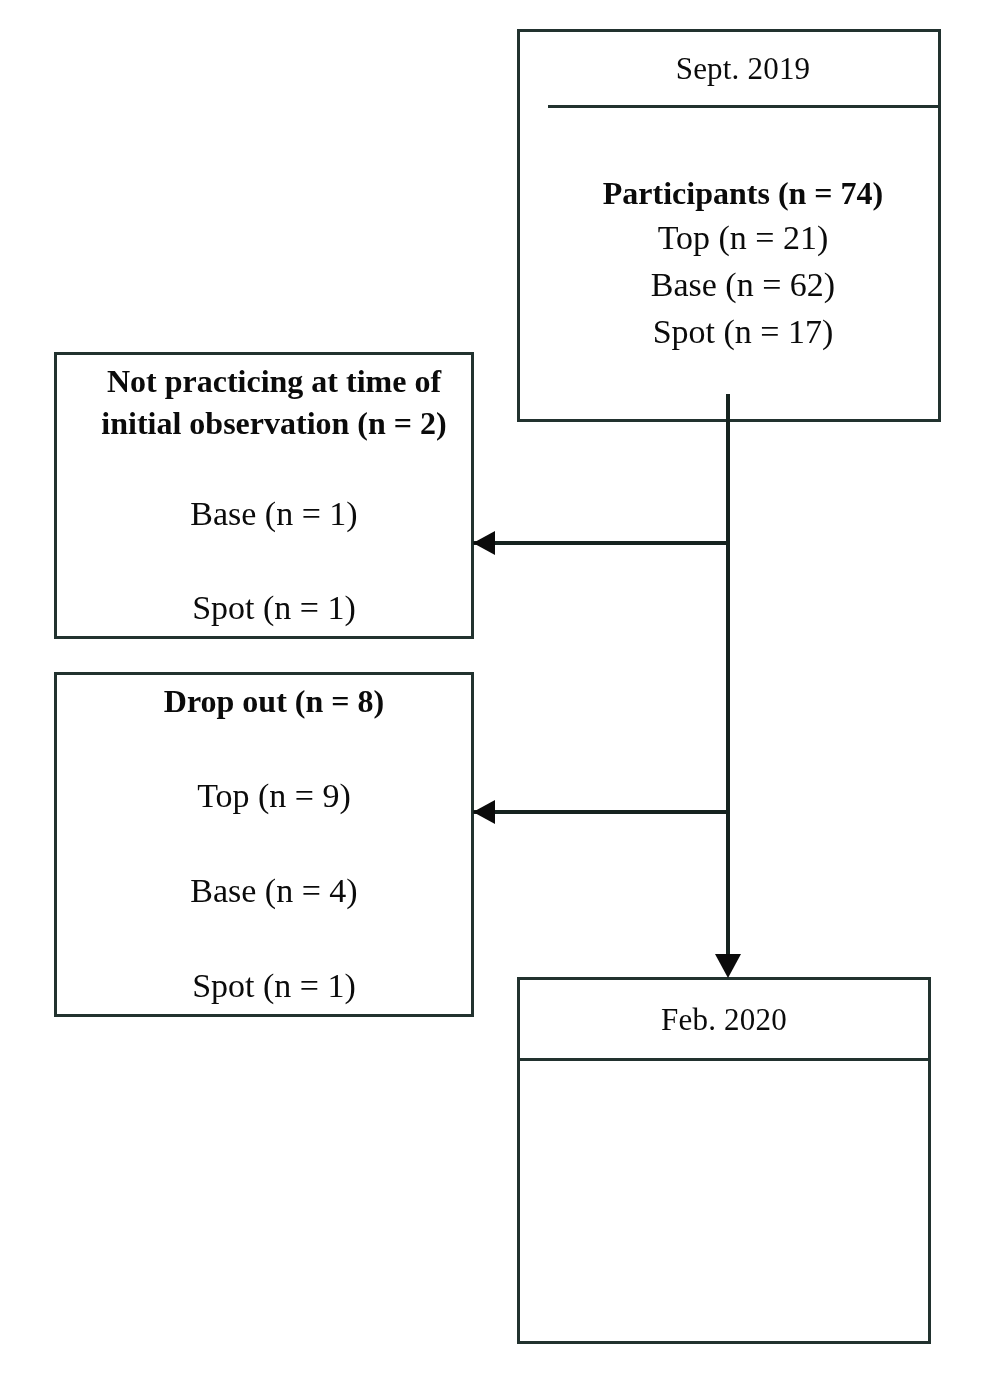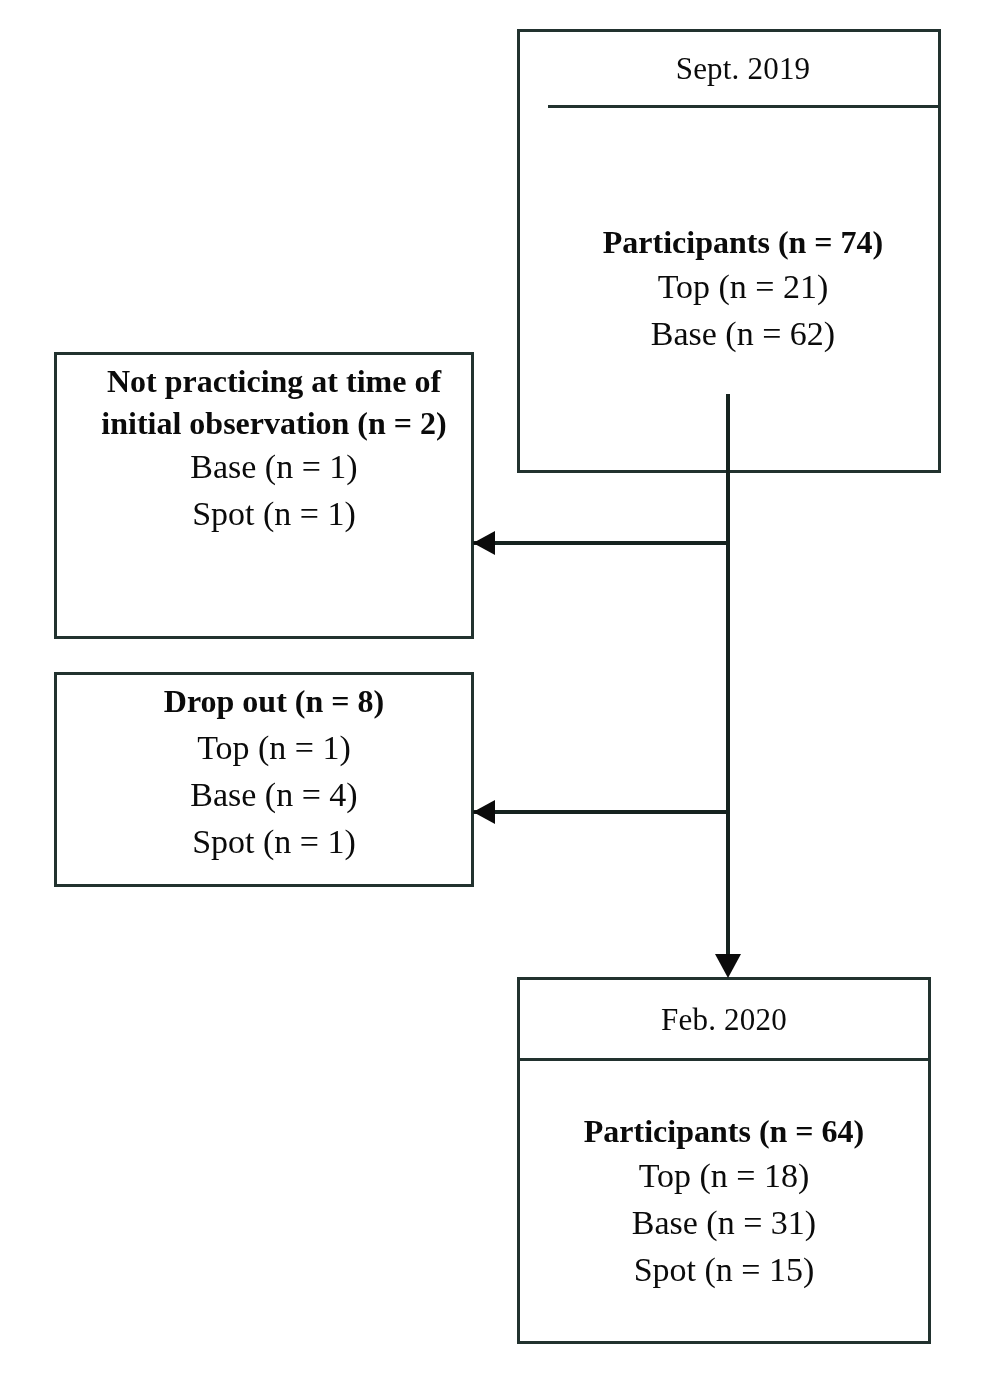--- a/index.html
+++ b/index.html
@@ -55,31 +55,31 @@
   }
   .line.strong {
     font-weight: bold;
     font-size: 32px;
   }
   .line.wrap {
     white-space: normal;
   }
 
   
-  #node-sept     { left: 517px; top: 29px;   width: 424px; height: 444px; padding-left: 28px; }
+  #node-sept     { left: 517px; top: 29px;   width: 424px; height: 393px; padding-left: 28px; }
   #node-sept .node-header { height: 76px; }
 
   #node-notprac  { left: 54px;  top: 352px;  width: 420px; height: 287px; }
-  #node-dropout  { left: 54px;  top: 672px;  width: 420px; height: 215px; }
+  #node-dropout  { left: 54px;  top: 672px;  width: 420px; height: 345px; }
 
   #node-feb      { left: 517px; top: 977px;  width: 414px; height: 367px; }
   #node-feb .node-header { height: 81px; }
 
   
-  .node.plain .node-body { justify-content: flex-start; padding-left: 30px; }
+  .node.plain .node-body { justify-content: space-between; padding-left: 30px; }
   #node-notprac .node-body { padding-top: 6px; }
   #node-notprac .line.strong { line-height: 1.30; font-size: 32px; }
   #node-dropout .line.strong { margin-bottom: 2px; }
 
   
   .conn {
     position: absolute;
     background: #16231f;
   }
   
@@ -112,48 +112,43 @@
 <body>
 
 <div id="canvas">
 
   <div class="node" id="node-sept">
     <div class="node-header">Sept. 2019</div>
     <div class="node-body">
       <div class="line strong">Participants (n = 74)</div>
       <div class="line">Top (n = 21)</div>
       <div class="line">Base (n = 62)</div>
+      <div class="line">Spot (n = 17)</div>
     </div>
   </div>
 
   <div class="node plain" id="node-notprac">
     <div class="node-body">
       <div class="line strong wrap">Not practicing at time of initial observation (n = 2)</div>
       <div class="line">Base (n = 1)</div>
       <div class="line">Spot (n = 1)</div>
     </div>
   </div>
 
   <div class="node plain" id="node-dropout">
     <div class="node-body">
       <div class="line strong">Drop out (n = 8)</div>
-      <div class="line">Top (n = 1)</div>
+      <div class="line">Top (n = 9)</div>
       <div class="line">Base (n = 4)</div>
       <div class="line">Spot (n = 1)</div>
     </div>
   </div>
 
   <div class="node" id="node-feb">
     <div class="node-header">Feb. 2020</div>
-    <div class="node-body">
-      <div class="line strong">Participants (n = 64)</div>
-      <div class="line">Top (n = 18)</div>
-      <div class="line">Base (n = 31)</div>
-      <div class="line">Spot (n = 15)</div>
-    </div>
   </div>
 
   <div class="conn" id="trunk-vert"></div>
   <div class="conn" id="branch-1"></div>
   <div class="conn" id="branch-2"></div>
 
   <div class="arrow-left" id="arrowhead-1"></div>
   <div class="arrow-left" id="arrowhead-2"></div>
   <div class="arrow-down" id="arrowhead-3"></div>
 

